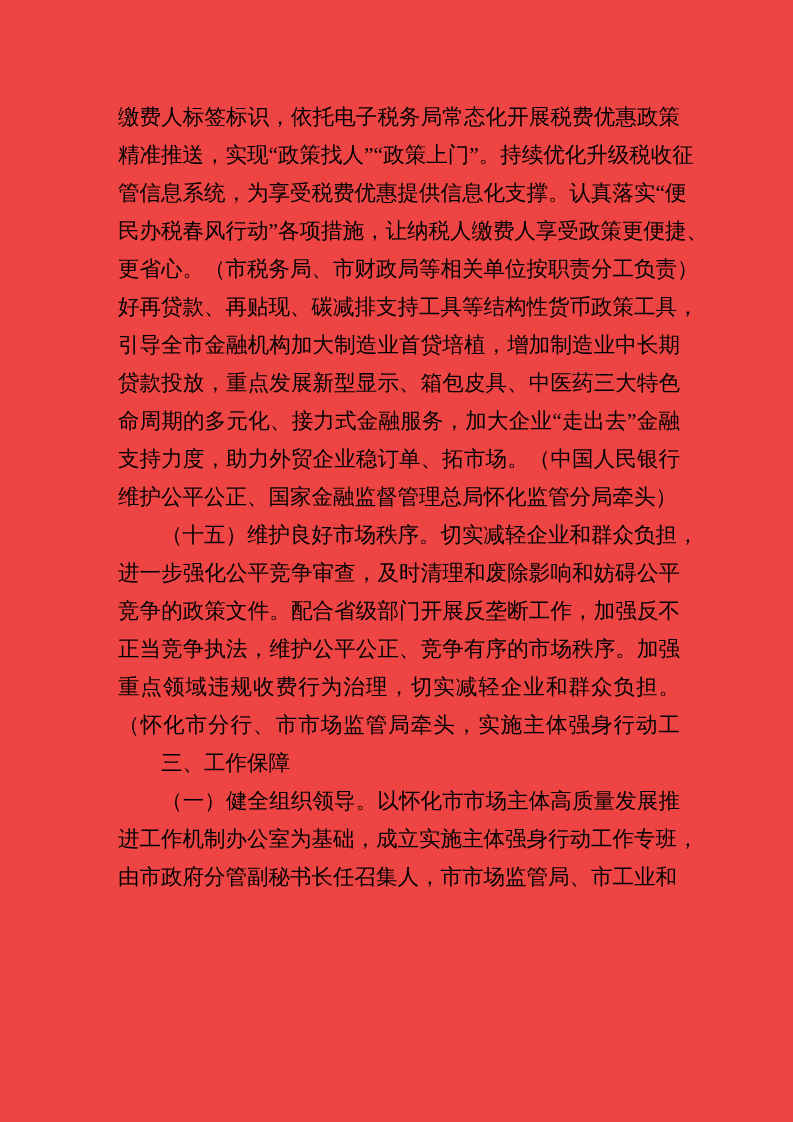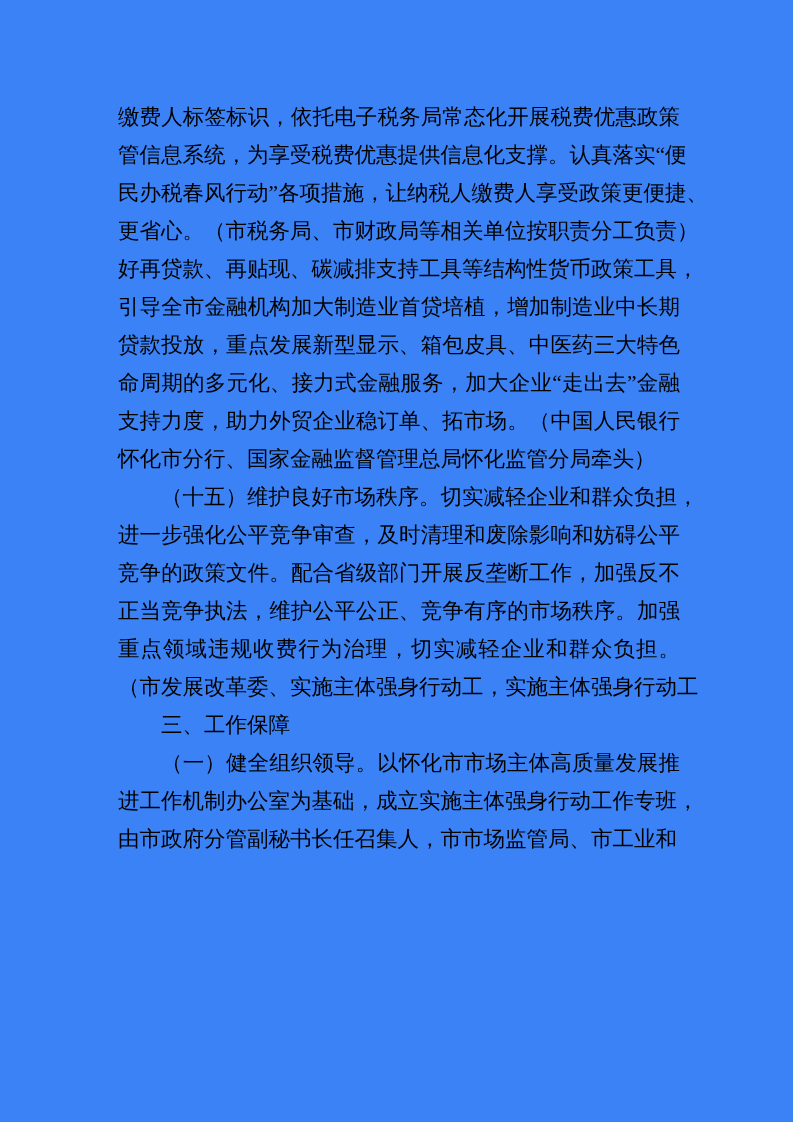--- a/index.html
+++ b/index.html
@@ -4,21 +4,21 @@
 <style>
   html, body {
     margin: 0;
     padding: 0;
     background: #ffffff;
   }
   .page {
     position: relative;
     width: 793px;
     height: 1122px;
-    background: #3b82f6;
+    background: #ef4444;
     overflow: hidden;
     font-family: "Liberation Serif", "DejaVu Serif", serif;
   }
   .text-block {
     position: absolute;
     left: 118px;
     top: 98px;
     width: 562px;
     color: #000000;
     font-size: 21.5px;
@@ -46,41 +46,42 @@
   }
 </style>
 </head>
 <body>
 
 <div class="page">
   <div class="text-block">
 
     <div class="para">
       <div class="line">缴费人标签标识，依托电子税务局常态化开展税费优惠政策</div>
+      <div class="line">精准推送，实现“政策找人”“政策上门”。持续优化升级税收征</div>
       <div class="line">管信息系统，为享受税费优惠提供信息化支撑。认真落实“便</div>
       <div class="line">民办税春风行动”各项措施，让纳税人缴费人享受政策更便捷、</div>
       <div class="line end">更省心。（市税务局、市财政局等相关单位按职责分工负责）</div>
     </div>
 
     <div class="para">
       <div class="line">好再贷款、再贴现、碳减排支持工具等结构性货币政策工具，</div>
       <div class="line">引导全市金融机构加大制造业首贷培植，增加制造业中长期</div>
       <div class="line">贷款投放，重点发展新型显示、箱包皮具、中医药三大特色</div>
       <div class="line">命周期的多元化、接力式金融服务，加大企业“走出去”金融</div>
       <div class="line">支持力度，助力外贸企业稳订单、拓市场。（中国人民银行</div>
-      <div class="line end">怀化市分行、国家金融监督管理总局怀化监管分局牵头）</div>
+      <div class="line end">维护公平公正、国家金融监督管理总局怀化监管分局牵头）</div>
     </div>
 
     <div class="para">
       <div class="line indent">（十五）维护良好市场秩序。切实减轻企业和群众负担，</div>
       <div class="line">进一步强化公平竞争审查，及时清理和废除影响和妨碍公平</div>
       <div class="line">竞争的政策文件。配合省级部门开展反垄断工作，加强反不</div>
       <div class="line">正当竞争执法，维护公平公正、竞争有序的市场秩序。加强</div>
       <div class="line">重点领域违规收费行为治理，切实减轻企业和群众负担。</div>
-      <div class="line">（市发展改革委、实施主体强身行动工，实施主体强身行动工</div>
+      <div class="line">（怀化市分行、市市场监管局牵头，实施主体强身行动工</div>
     </div>
 
     <div class="para">
       <div class="line end indent">三、工作保障</div>
     </div>
 
     <div class="para">
       <div class="line indent">（一）健全组织领导。以怀化市市场主体高质量发展推</div>
       <div class="line">进工作机制办公室为基础，成立实施主体强身行动工作专班，</div>
       <div class="line end">由市政府分管副秘书长任召集人，市市场监管局、市工业和</div>

